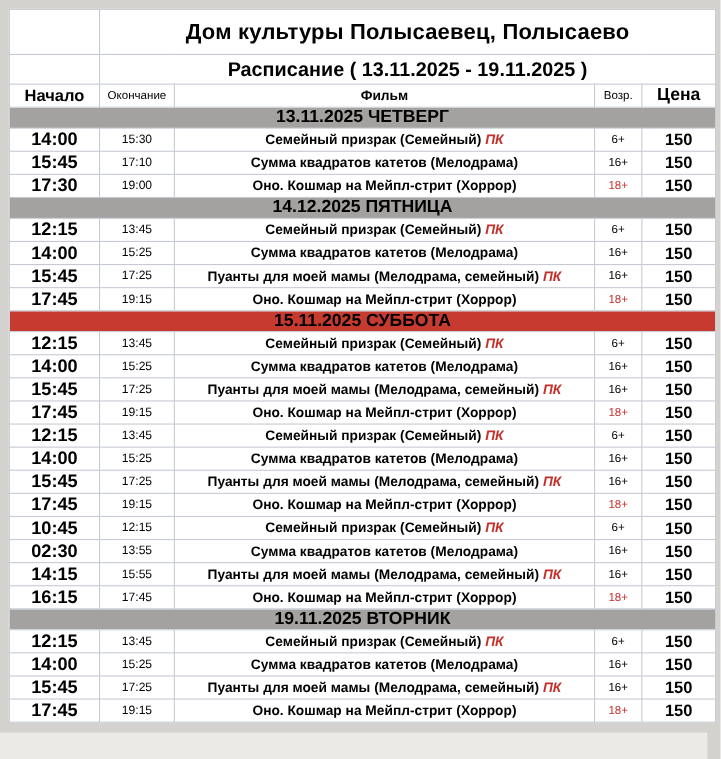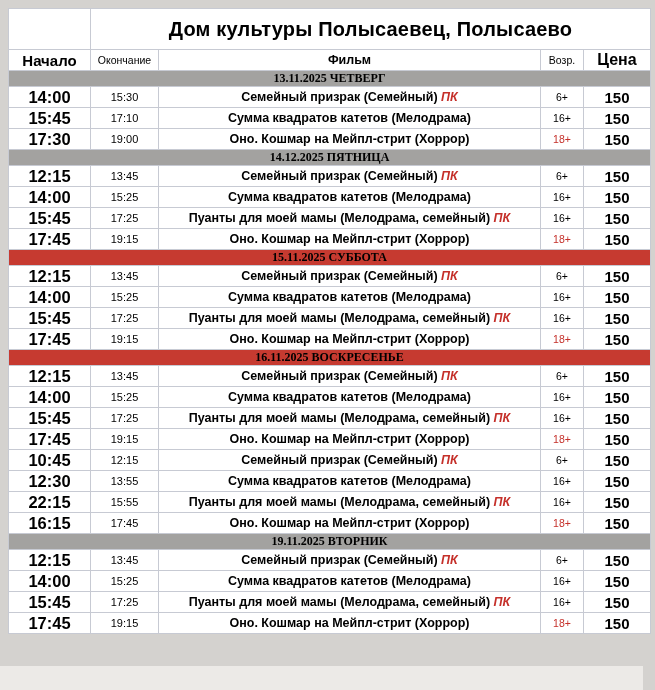--- a/index.html
+++ b/index.html
@@ -35,21 +35,21 @@
   .r-title td{height:41px;}
   .title-cell{font-weight:bold;font-size:20px;letter-spacing:.2px;}
   .r-sched td{height:27px;}
   .schedule-cell{font-weight:bold;font-size:18px;color:var(--red-text);}
   .r-head th{height:21px;background:#fff;}
   .h-start{font-weight:bold;font-size:15px;}
   .h-end{font-weight:normal;font-size:10.5px;color:#111;}
   .h-film{font-weight:bold;font-size:12.5px;}
   .h-age{font-weight:normal;font-size:10.5px;color:#111;}
   .h-price{font-weight:bold;font-size:16px;}
-  td.band{height:14px;font-weight:bold;font-size:12px;color:#000;font-family:Liberation Serif, serif;}
+  td.band{height:14px;font-weight:bold;font-size:16px;color:#000;}
   td.band.band-gray{background:var(--gray-band);}
   td.band.band-red{background:var(--red-band);}
   tr.show-row td{height:21px;}
   td.t-start{font-weight:bold;font-size:16.5px;}
   td.t-end{font-size:11px;color:#222;}
   td.t-film{font-weight:bold;font-size:12.5px;}
   td.t-film .tag{color:var(--red-text);font-style:italic;}
   td.t-age{font-size:10.5px;color:#111;}
   td.t-age.age-red{color:var(--red-text);}
   td.t-price{font-weight:bold;font-size:15px;}
@@ -65,20 +65,24 @@
       <col style="width:68px">
       <col style="width:382px">
       <col style="width:43px">
       <col style="width:67px">
     </colgroup>
     <tbody>
       <tr class="r-title">
         <td></td>
         <td colspan="4" class="title-cell">Дом культуры Полысаевец, Полысаево</td>
       </tr>
+      <tr class="r-sched">
+        <td></td>
+        <td colspan="4" class="schedule-cell">Расписание ( 13.11.2025 - 19.11.2025 )</td>
+      </tr>
       <tr class="r-head">
         <th class="h-start">Начало</th>
         <th class="h-end">Окончание</th>
         <th class="h-film">Фильм</th>
         <th class="h-age">Возр.</th>
         <th class="h-price">Цена</th>
       </tr>
     </tbody>
     <tbody>
         <tr class="band-row">
@@ -160,23 +164,20 @@
           <td class="t-age">16+</td>
           <td class="t-price">150</td>
         </tr>
         <tr class="show-row">
           <td class="t-start">17:45</td>
           <td class="t-end">19:15</td>
           <td class="t-film"><span>Оно. Кошмар на Мейпл-стрит (Хоррор)</span></td>
           <td class="t-age age-red">18+</td>
           <td class="t-price">150</td>
         </tr>
-        <tr class="band-row">
-          <td class="band band-red" colspan="5">16.11.2025 ВОСКРЕСЕНЬЕ</td>
-        </tr>
         <tr class="show-row">
           <td class="t-start">12:15</td>
           <td class="t-end">13:45</td>
           <td class="t-film"><span>Семейный призрак (Семейный)</span> <span class="tag">ПК</span></td>
           <td class="t-age">6+</td>
           <td class="t-price">150</td>
         </tr>
         <tr class="show-row">
           <td class="t-start">14:00</td>
           <td class="t-end">15:25</td>
@@ -199,28 +200,28 @@
           <td class="t-price">150</td>
         </tr>
         <tr class="show-row">
           <td class="t-start">10:45</td>
           <td class="t-end">12:15</td>
           <td class="t-film"><span>Семейный призрак (Семейный)</span> <span class="tag">ПК</span></td>
           <td class="t-age">6+</td>
           <td class="t-price">150</td>
         </tr>
         <tr class="show-row">
-          <td class="t-start">12:30</td>
+          <td class="t-start">02:30</td>
           <td class="t-end">13:55</td>
           <td class="t-film"><span>Сумма квадратов катетов (Мелодрама)</span></td>
           <td class="t-age">16+</td>
           <td class="t-price">150</td>
         </tr>
         <tr class="show-row">
-          <td class="t-start">22:15</td>
+          <td class="t-start">14:15</td>
           <td class="t-end">15:55</td>
           <td class="t-film"><span>Пуанты для моей мамы (Мелодрама, семейный)</span> <span class="tag">ПК</span></td>
           <td class="t-age">16+</td>
           <td class="t-price">150</td>
         </tr>
         <tr class="show-row">
           <td class="t-start">16:15</td>
           <td class="t-end">17:45</td>
           <td class="t-film"><span>Оно. Кошмар на Мейпл-стрит (Хоррор)</span></td>
           <td class="t-age age-red">18+</td>

